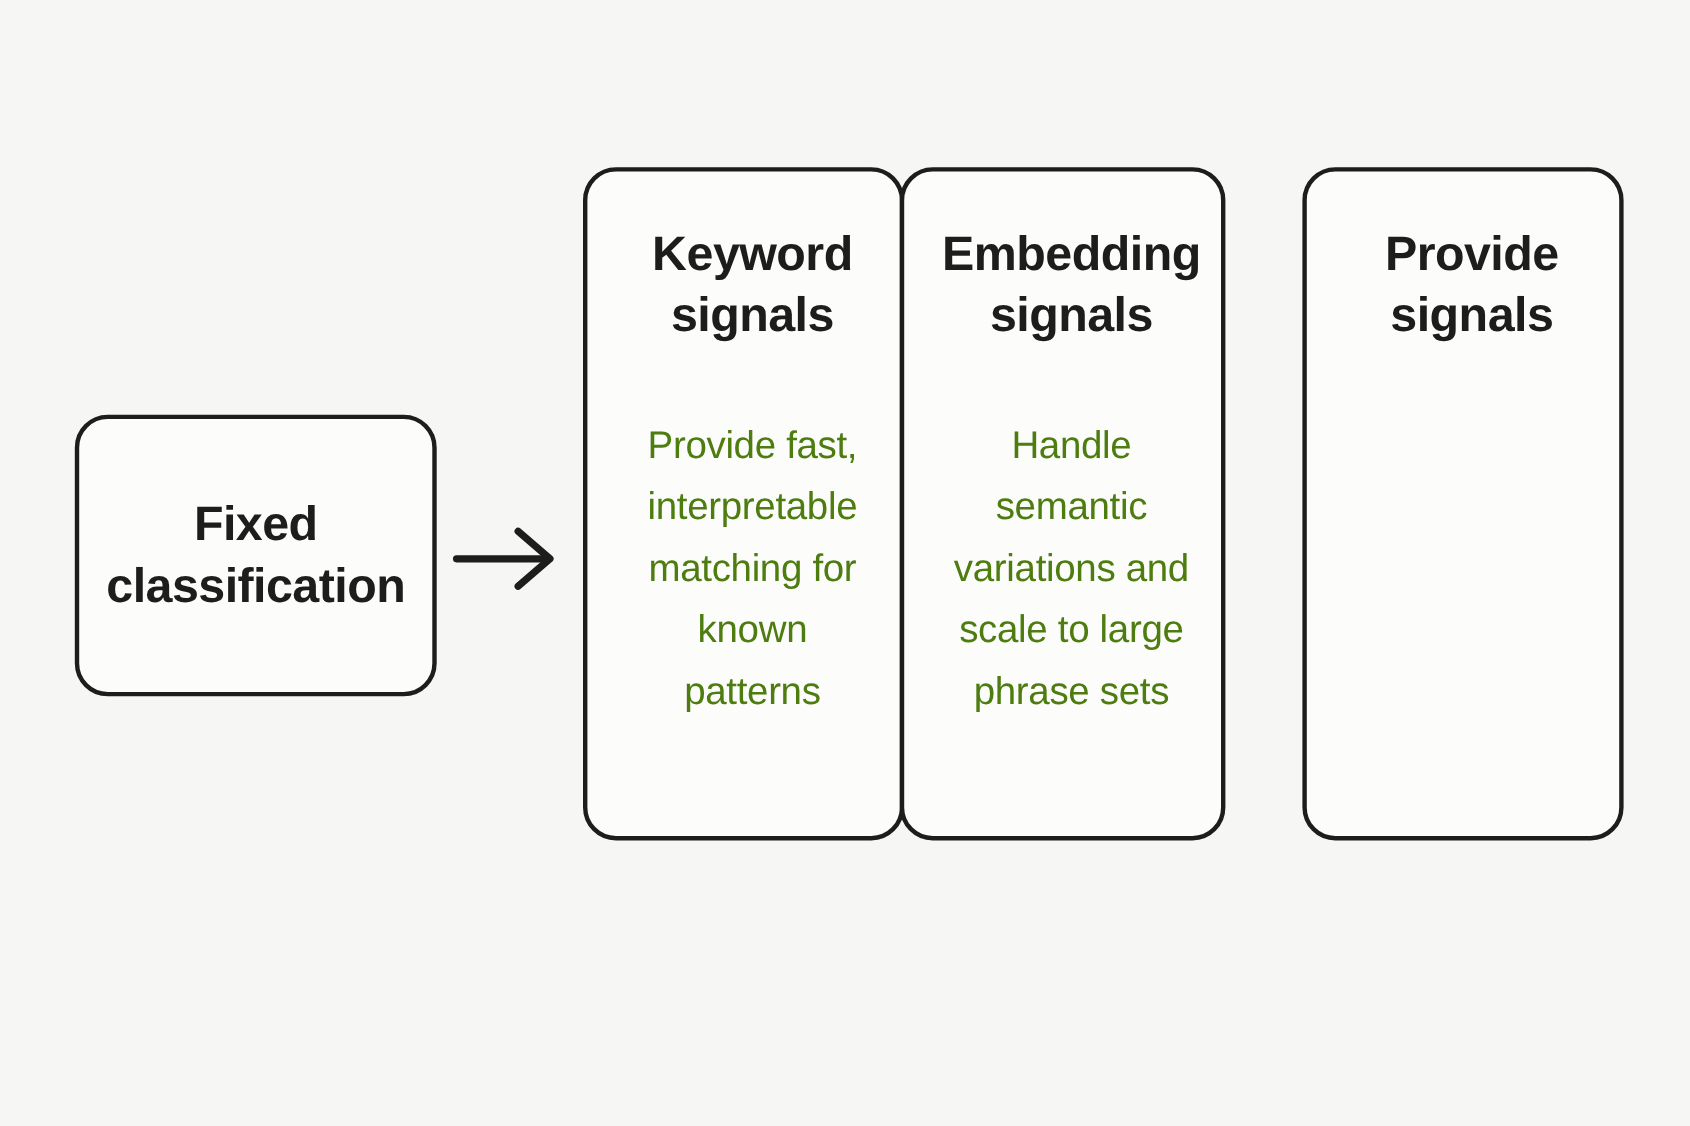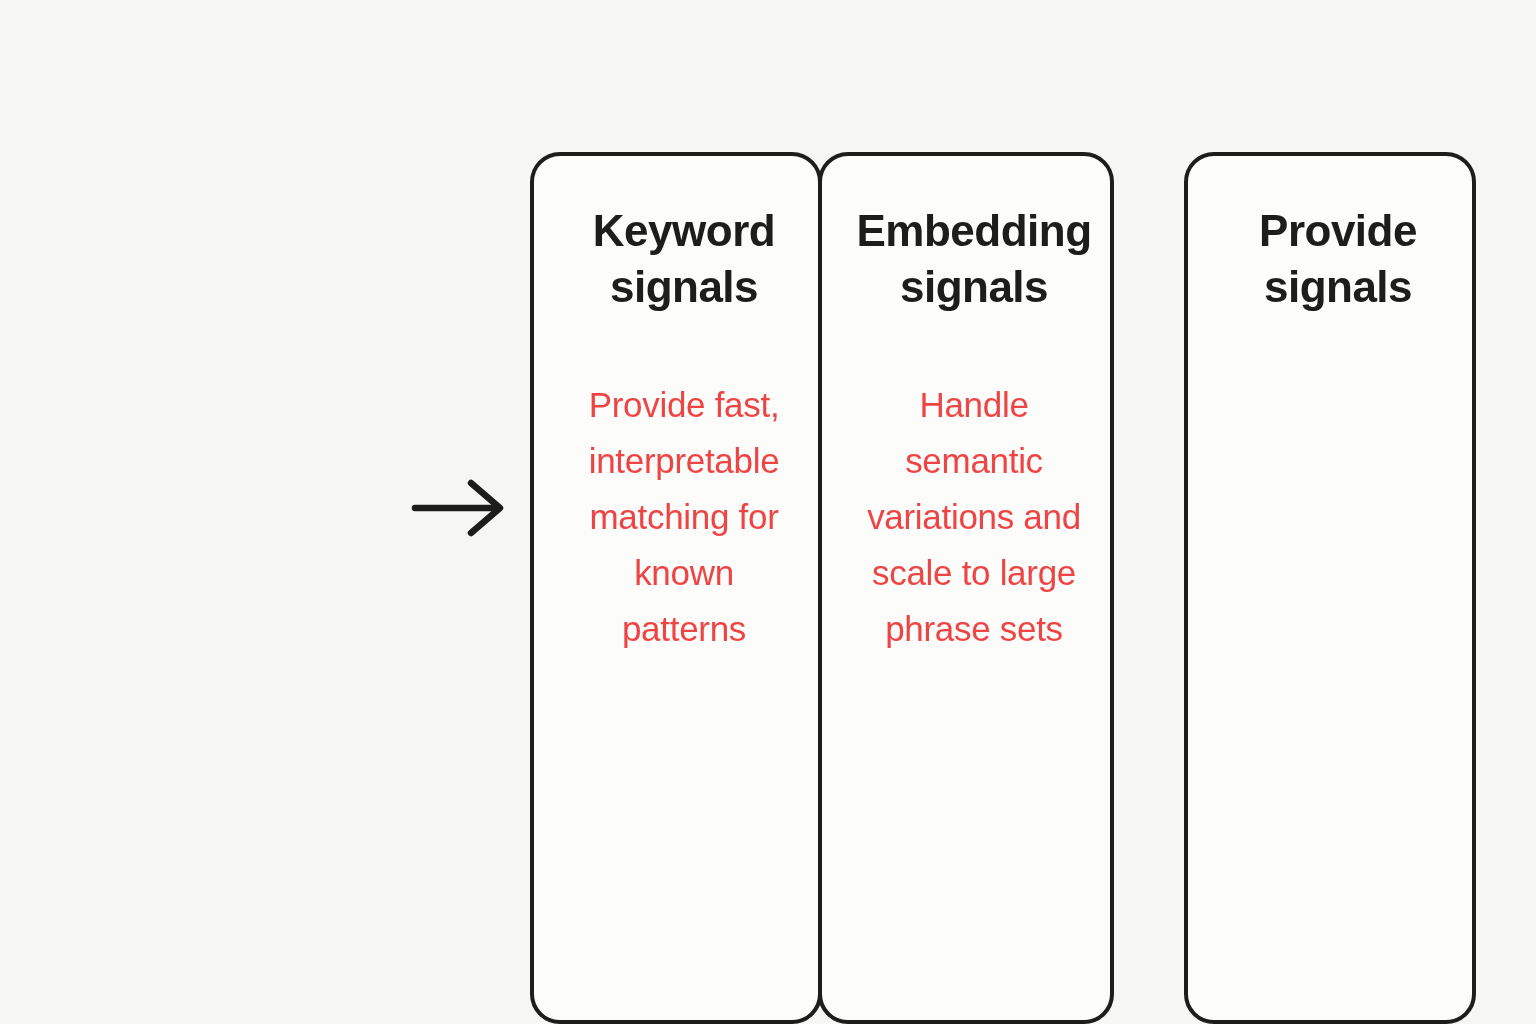--- a/index.html
+++ b/index.html
@@ -36,21 +36,21 @@
     color: #1d1d1b;
   }
   .arrow-svg {
     position: absolute;
     left: 410px; top: 476px;
     width: 96px; height: 64px;
   }
   .card {
     position: absolute;
     top: 152px;
-    height: 872px;
+    height: 612px;
     background: #fcfcfb;
     border: 4px solid #1d1d1b;
     border-radius: 30px;
     padding: 47px 12px 0 28px;
     text-align: center;
   }
   .card-keyword   { left: 530px;  width: 292px; }
   .card-embedding { left: 818px;  width: 296px; }
   .card-domain    { left: 1184px; width: 292px; }
   .card-title {
@@ -61,28 +61,32 @@
     white-space: pre-line;
     color: #1d1d1b;
   }
   .card-body {
     margin-top: 62px;
     font-size: 35px;
     font-weight: 400;
     line-height: 56px;
     letter-spacing: -0.3px;
     white-space: pre-line;
-    color: #ef4444;
+    color: #4d7c0f;
   }
 </style>
 </head>
 <body>
 
 <div class="canvas">
 
+  <div class="node-fixed">
+    <div class="node-label">Fixed
+classification</div>
+  </div>
 
   <svg class="arrow-svg" viewBox="0 0 96 64" xmlns="http://www.w3.org/2000/svg">
     <path d="M5 32 H85" stroke="#1d1d1b" stroke-width="6.5" stroke-linecap="round" fill="none"></path>
     <path d="M61 7 L90 32 L61 57" stroke="#1d1d1b" stroke-width="6.5" stroke-linecap="round" stroke-linejoin="round" fill="none"></path>
   </svg>
 
   <div class="card card-keyword">
     <div class="card-title">Keyword
 signals</div>
     <div class="card-body">Provide fast,

